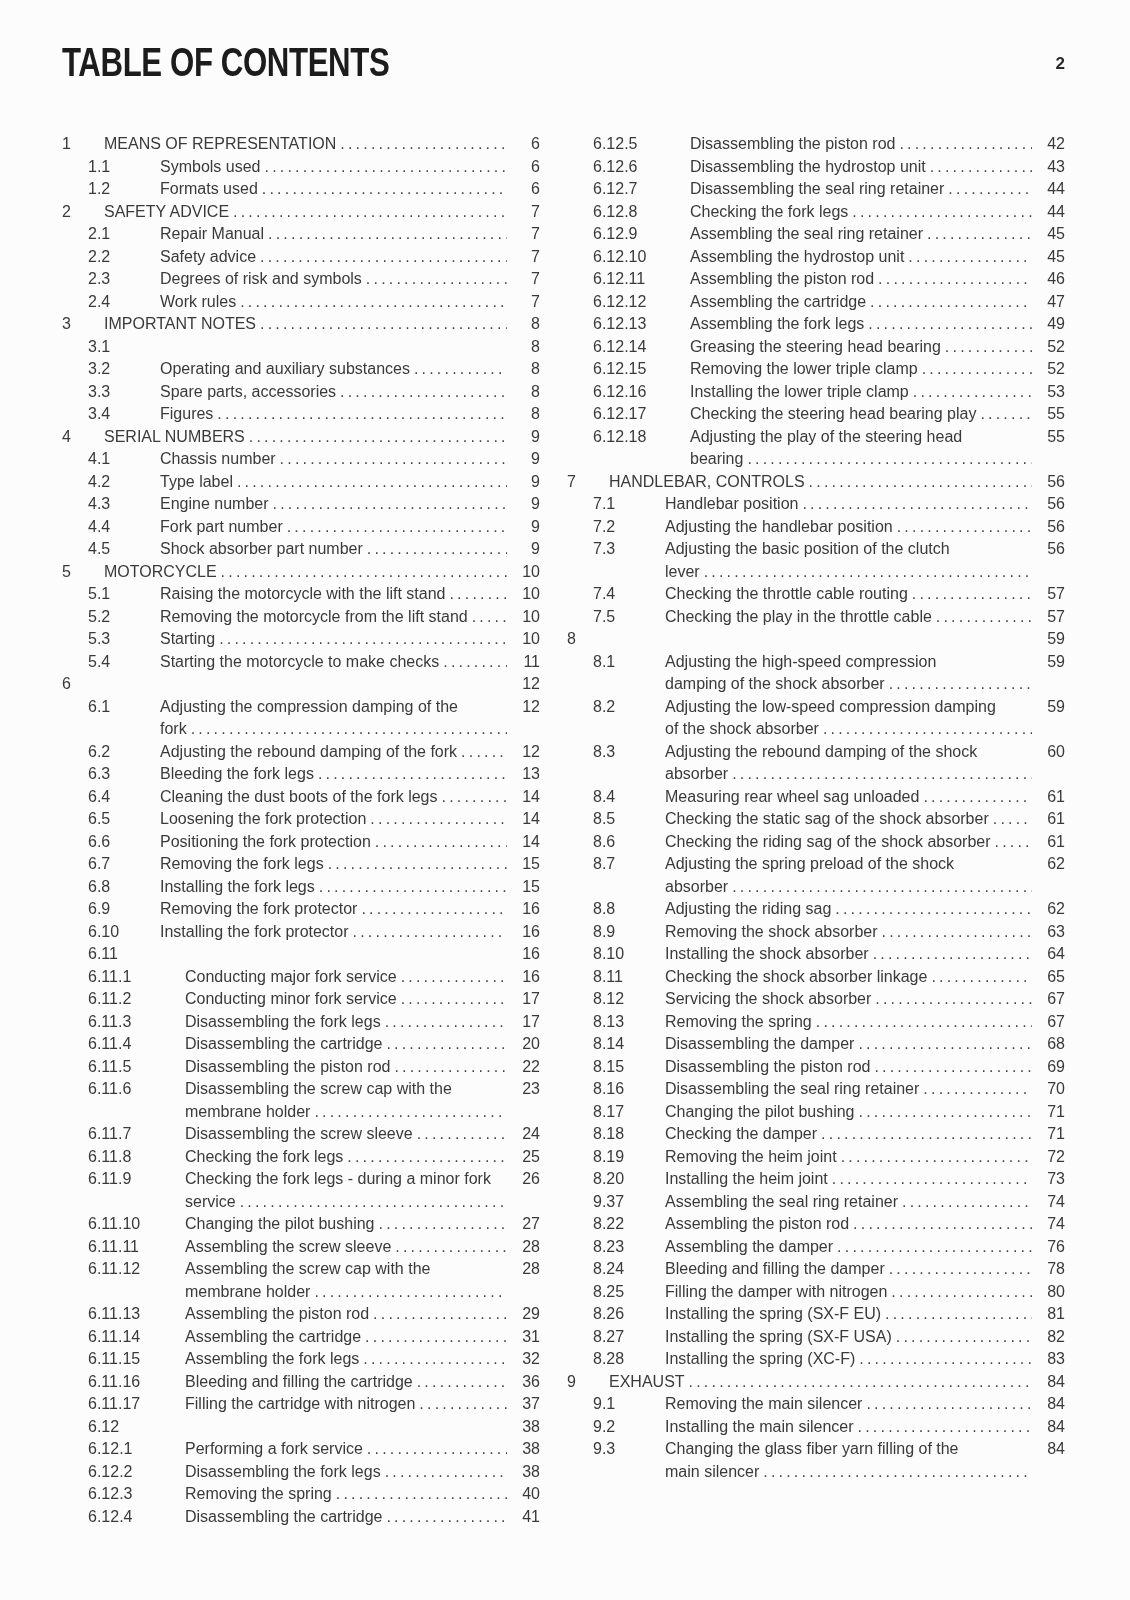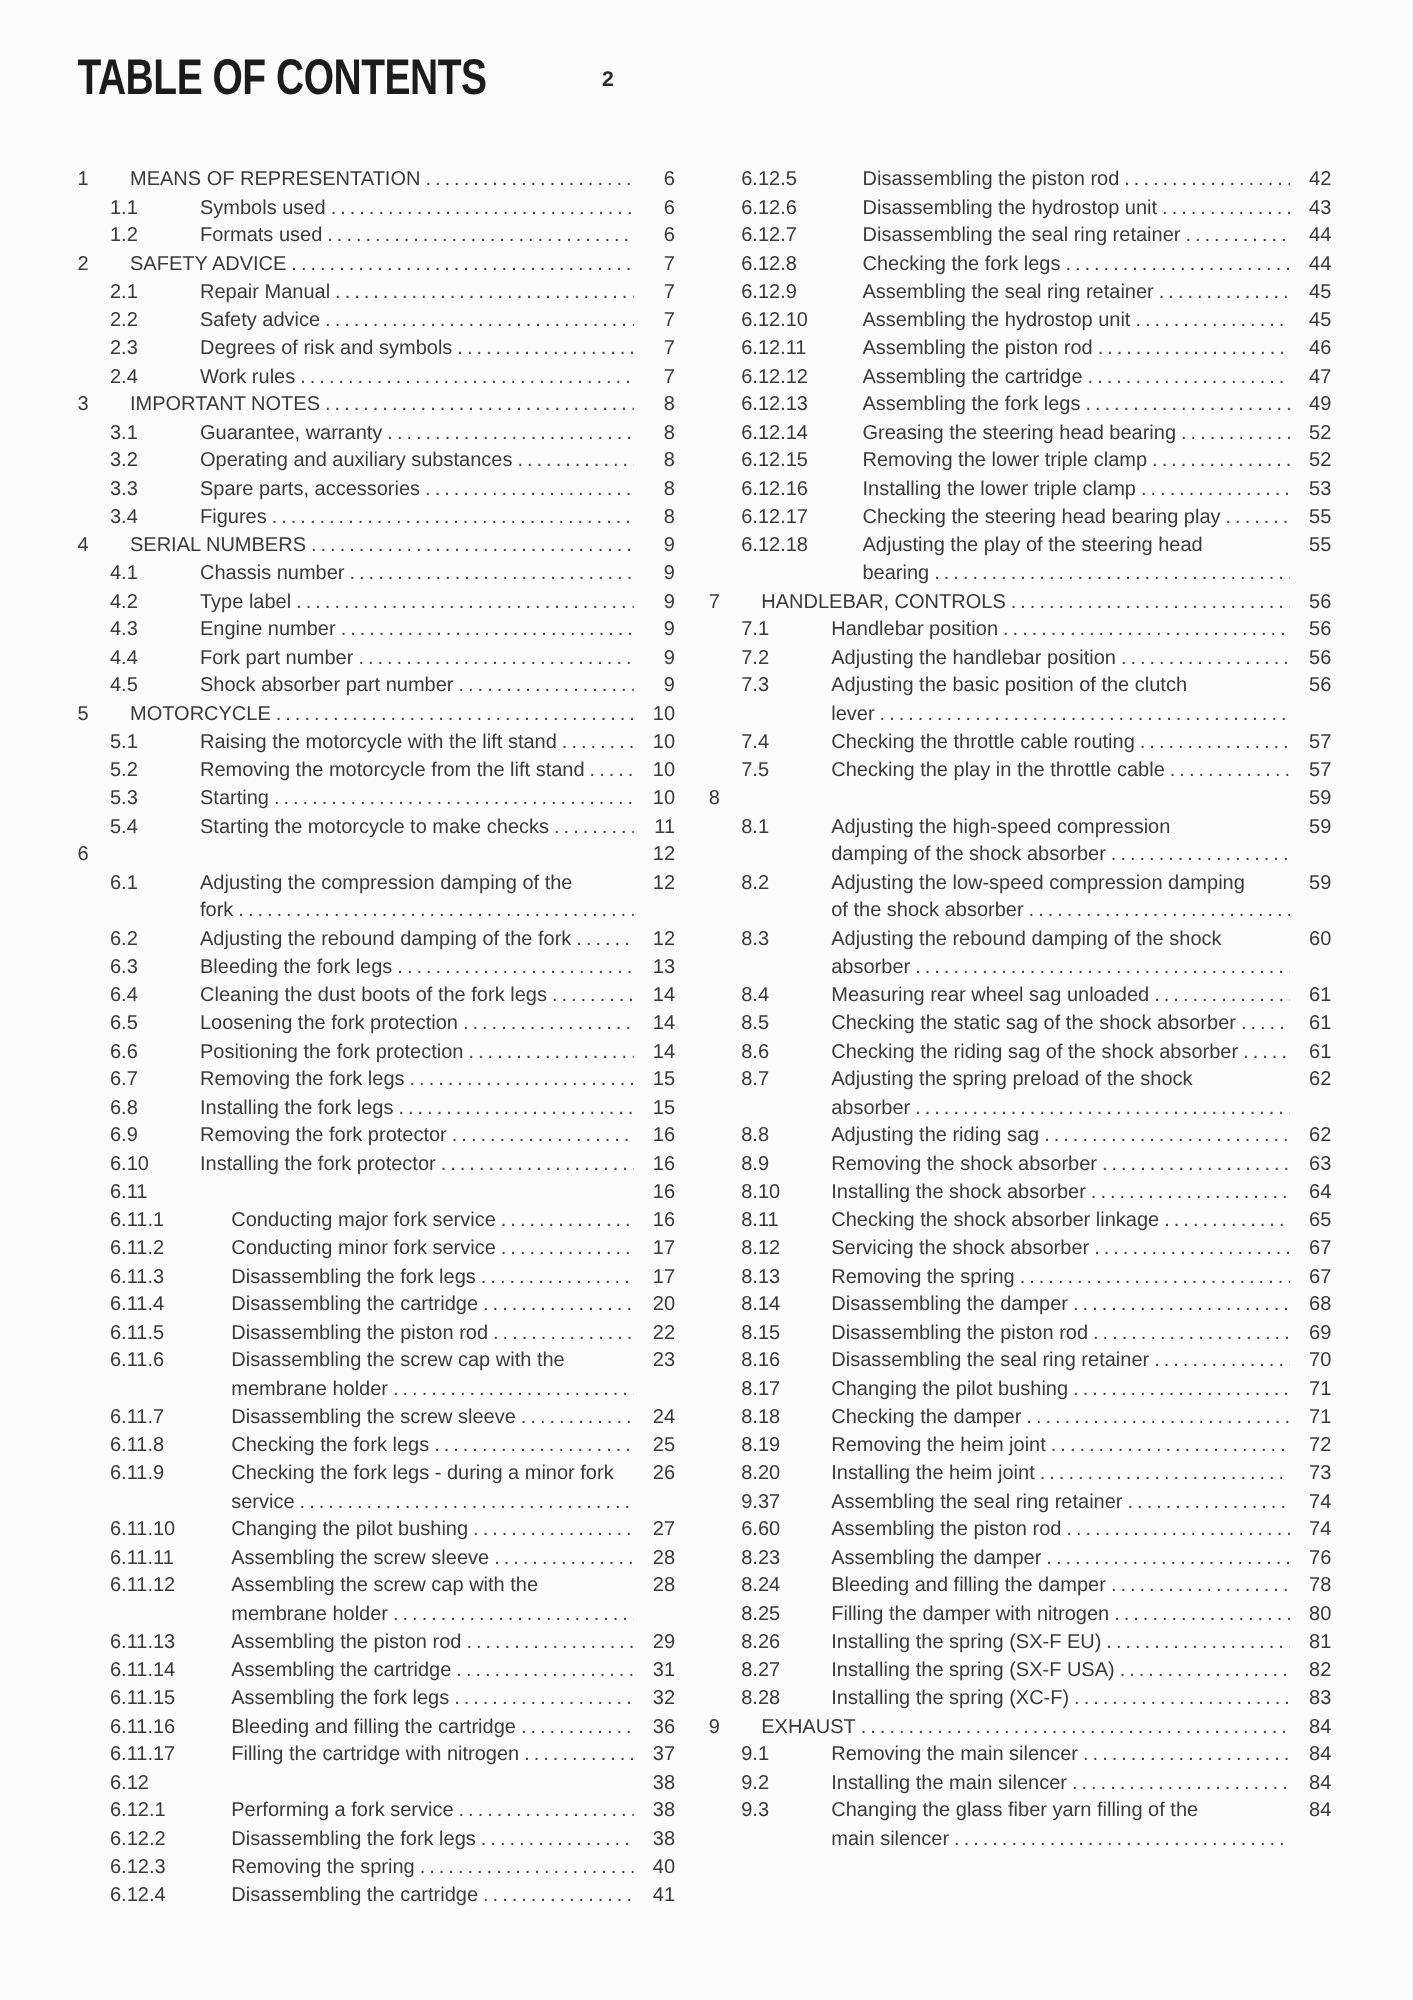--- a/index.html
+++ b/index.html
@@ -6,21 +6,21 @@
   .page{
     position:relative;
     width:1130px;height:1600px;
     background:#fcfcfc;
     font-family:"Liberation Sans", sans-serif;
     color:#3a3a3a;
     box-sizing:border-box;
     padding:40px 65px 0 62px;
     overflow:hidden;
   }
-  header{display:flex;align-items:flex-start;}
+  header{display:flex;justify-content:space-between;align-items:flex-start;}
   h1.doc-title{
     margin:0;
     font-size:40px;
     font-weight:700;
     letter-spacing:-0.5px;
     color:#1c1c1c;
     transform:scaleX(0.78);
     transform-origin:left top;
     white-space:nowrap;
   }
@@ -117,21 +117,20 @@
     <span class="title">Work rules</span>
     <span class="pg">7</span>
   </div>
         <div class="entry lvl1">
     <span class="num">3</span>
     <span class="title">IMPORTANT NOTES</span>
     <span class="pg">8</span>
   </div>
         <div class="entry lvl2">
     <span class="num">3.1</span>
-    <span class="title">Guarantee, warranty</span>
     <span class="pg">8</span>
   </div>
         <div class="entry lvl2">
     <span class="num">3.2</span>
     <span class="title">Operating and auxiliary substances</span>
     <span class="pg">8</span>
   </div>
         <div class="entry lvl2">
     <span class="num">3.3</span>
     <span class="title">Spare parts, accessories</span>
@@ -579,21 +578,21 @@
     <span class="num">8.20</span>
     <span class="title">Installing the heim joint</span>
     <span class="pg">73</span>
   </div>
         <div class="entry lvl2">
     <span class="num">9.37</span>
     <span class="title">Assembling the seal ring retainer</span>
     <span class="pg">74</span>
   </div>
         <div class="entry lvl2">
-    <span class="num">6.60</span>
+    <span class="num">8.22</span>
     <span class="title">Assembling the piston rod</span>
     <span class="pg">74</span>
   </div>
         <div class="entry lvl2">
     <span class="num">8.23</span>
     <span class="title">Assembling the damper</span>
     <span class="pg">76</span>
   </div>
         <div class="entry lvl2">
     <span class="num">8.24</span>

